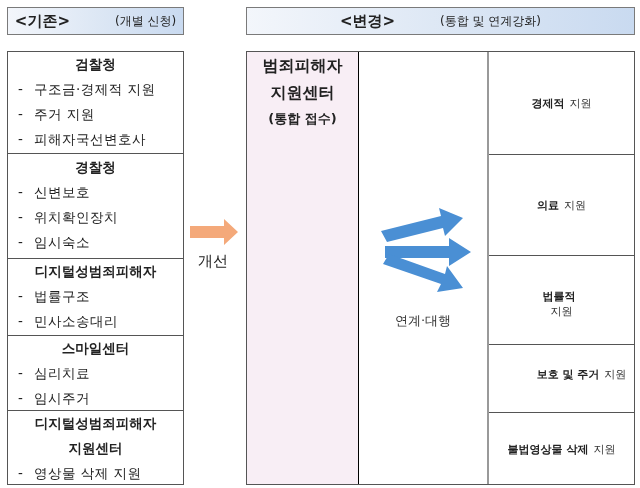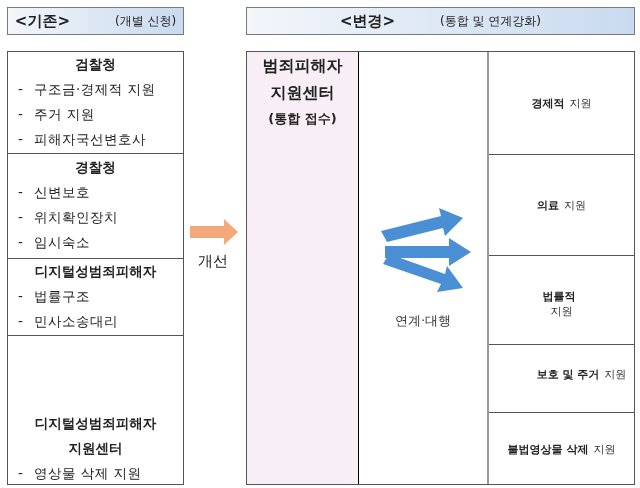--- a/index.html
+++ b/index.html
@@ -62,20 +62,25 @@
     <div class="title">경찰청</div>
     <div class="item"><span class="dash">-</span><span>신변보호</span></div>
     <div class="item"><span class="dash">-</span><span>위치확인장치</span></div>
     <div class="item"><span class="dash">-</span><span>임시숙소</span></div>
   </div>
   <div class="org" style="top:207px; height:77px; padding-top:0px;">
     <div class="title">디지털성범죄피해자</div>
     <div class="item"><span class="dash">-</span><span>법률구조</span></div>
     <div class="item"><span class="dash">-</span><span>민사소송대리</span></div>
   </div>
+  <div class="org" style="top:284px; height:75px; padding-top:0px;">
+    <div class="title">스마일센터</div>
+    <div class="item"><span class="dash">-</span><span>심리치료</span></div>
+    <div class="item"><span class="dash">-</span><span>임시주거</span></div>
+  </div>
   <div class="org" style="top:359px; height:75px; padding-top:0px;">
     <div class="title">디지털성범죄피해자</div>
     <div class="title">지원센터</div>
     <div class="item"><span class="dash">-</span><span>영상물 삭제 지원</span></div>
   </div>
 </div>
 
 <svg class="improve-arrow" width="50" height="28" viewBox="0 0 50 28">
   <polygon points="0,7 34,7 34,0 48,13 34,26 34,19 0,19" fill="#f4a97a"></polygon>
 </svg>

